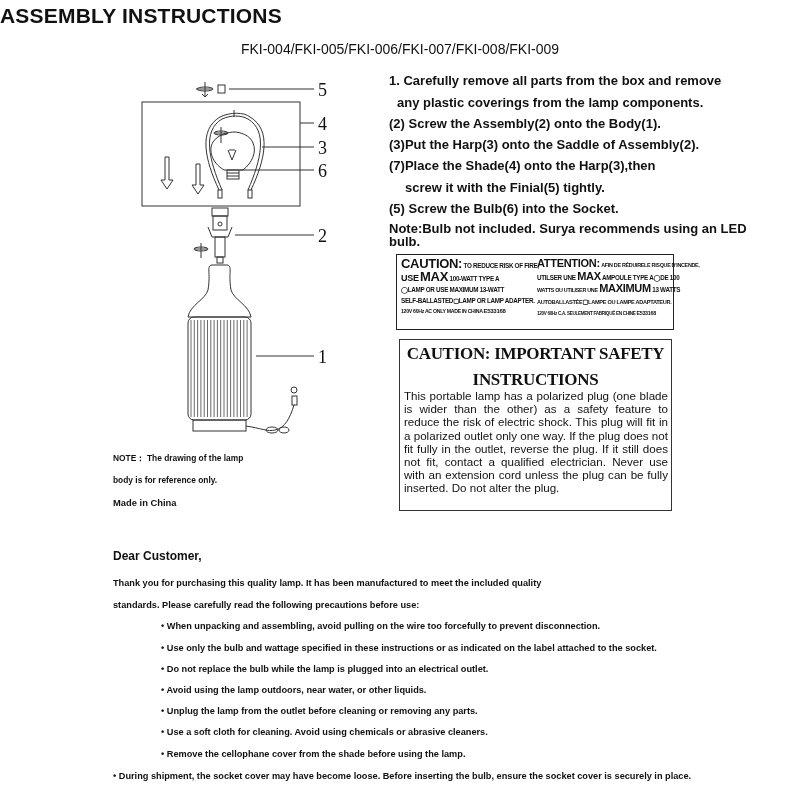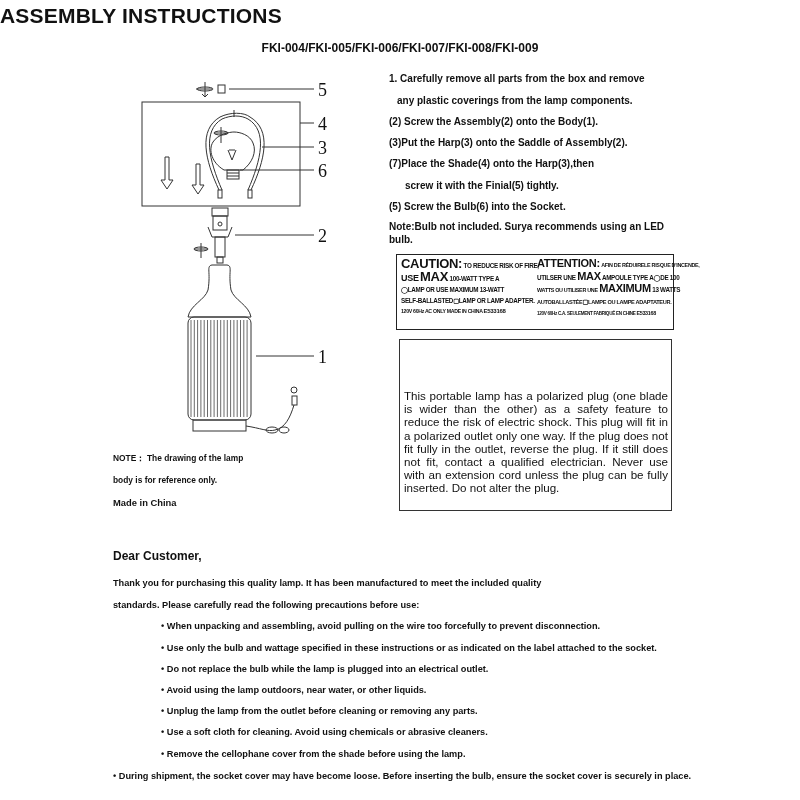--- a/index.html
+++ b/index.html
@@ -1,20 +1,20 @@
 <!DOCTYPE html>
 <html><head>
   <meta charset="utf-8">
   <style>
     html, body { margin: 0; padding: 0; background: #ffffff; }
     body { width: 800px; height: 800px; position: relative; overflow: hidden; color: #111; font-family: "Liberation Sans", sans-serif; }
     .abs { position: absolute; }
     .title { left: 0; width: 800px; top: 4px; text-align: left; font-weight: bold; font-size: 21px; letter-spacing: 0.2px; }
-    .subtitle { left: 0; width: 800px; top: 41px; text-align: center; font-weight: bold; font-size: 12px; }
-    .step { position: absolute; left: 389px; font-weight: bold; font-size: 10px; white-space: nowrap; }
+    .subtitle { left: 0; width: 800px; top: 41px; text-align: center; font-weight: normal; font-size: 14px; }
+    .step { position: absolute; left: 389px; font-weight: bold; font-size: 13px; white-space: nowrap; }
     .note-left { position: absolute; left: 113px; font-weight: bold; font-size: 8.4px; white-space: nowrap; }
     .dear { position: absolute; left: 113px; top: 549px; font-weight: bold; font-size: 12px; }
     .para { position: absolute; left: 113px; font-weight: bold; font-size: 9.2px; white-space: nowrap; }
     .bullet { position: absolute; left: 113px; font-weight: bold; font-size: 9.2px; white-space: nowrap; margin-left: 48px; }
     .bullet-wrap { position: absolute; left: 113px; width: 580px; font-weight: bold; font-size: 9.2px; line-height: 13px; }
 
     
     .label-box { position: absolute; left: 396px; top: 254px; width: 278px; height: 76px; border: 1.5px solid #222; box-sizing: border-box; font-family: "Liberation Sans", sans-serif; }
     .lb-col { position: absolute; top: 3px; font-weight: bold; color: #111; letter-spacing: -0.3px; }
     .lb-en { left: 4px; width: 130px; }
@@ -163,20 +163,22 @@
   <div class="lb-col lb-fr">
     <div class="lb-line"><span class="lb-big" style="font-size:11px">ATTENTION:</span> <span style="font-size:5.4px">AFIN DE RÉDUIRELE RISQUE D'INCENDE,</span></div>
     <div class="lb-line"><span>UTILSER UNE</span> <span class="lb-big" style="font-size:11px">MAX</span> <span>AMPOULE TYPE A</span><span>◯</span><span>DE 100</span></div>
     <div class="lb-line"><span style="font-size:5.4px">WATTS OU UTILISER UNE</span> <span class="lb-big" style="font-size:11px">MAXIMUM</span> <span>13 WATTS</span></div>
     <div class="lb-line"><span style="font-size:5.6px">AUTOBALLASTÉE</span><span>▢</span><span style="font-size:5.6px">LAMPE OU LAMPE ADAPTATEUR.</span></div>
     <div class="lb-line lb-tiny" style="font-size:4.6px"><span>120V 60Hz C.A. SEULEMENT FABRIQUÉ EN CHINE</span> <span style="font-size:5.4px">E533168</span></div>
   </div>
 </div>
 
 <div class="caution-box">
+  <div class="caution-head" style="top:4px">CAUTION: IMPORTANT SAFETY</div>
+  <div class="caution-head" style="top:30px">INSTRUCTIONS</div>
   <div class="caution-body">This portable lamp has a polarized plug (one blade is wider than the other) as a safety feature to reduce the risk of electric shock. This plug will fit in a polarized outlet only one way. If the plug does not fit fully in the outlet, reverse the plug. If it still does not fit, contact a qualified electrician. Never use with an extension cord unless the plug can be fully inserted. Do not alter the plug.</div>
 </div>
 
 <div class="note-left" style="top:453px">NOTE： The drawing of the lamp</div>
 <div class="note-left" style="top:475px">body is for reference only.</div>
 <div class="note-left" style="top:497px;font-size:9.4px">Made in China</div>
 
 <div class="dear">Dear Customer,</div>
 <div class="para" style="top:578px">Thank you for purchasing this quality lamp. It has been manufactured to meet the included quality</div>
 <div class="para" style="top:600px">standards. Please carefully read the following precautions before use:</div>

